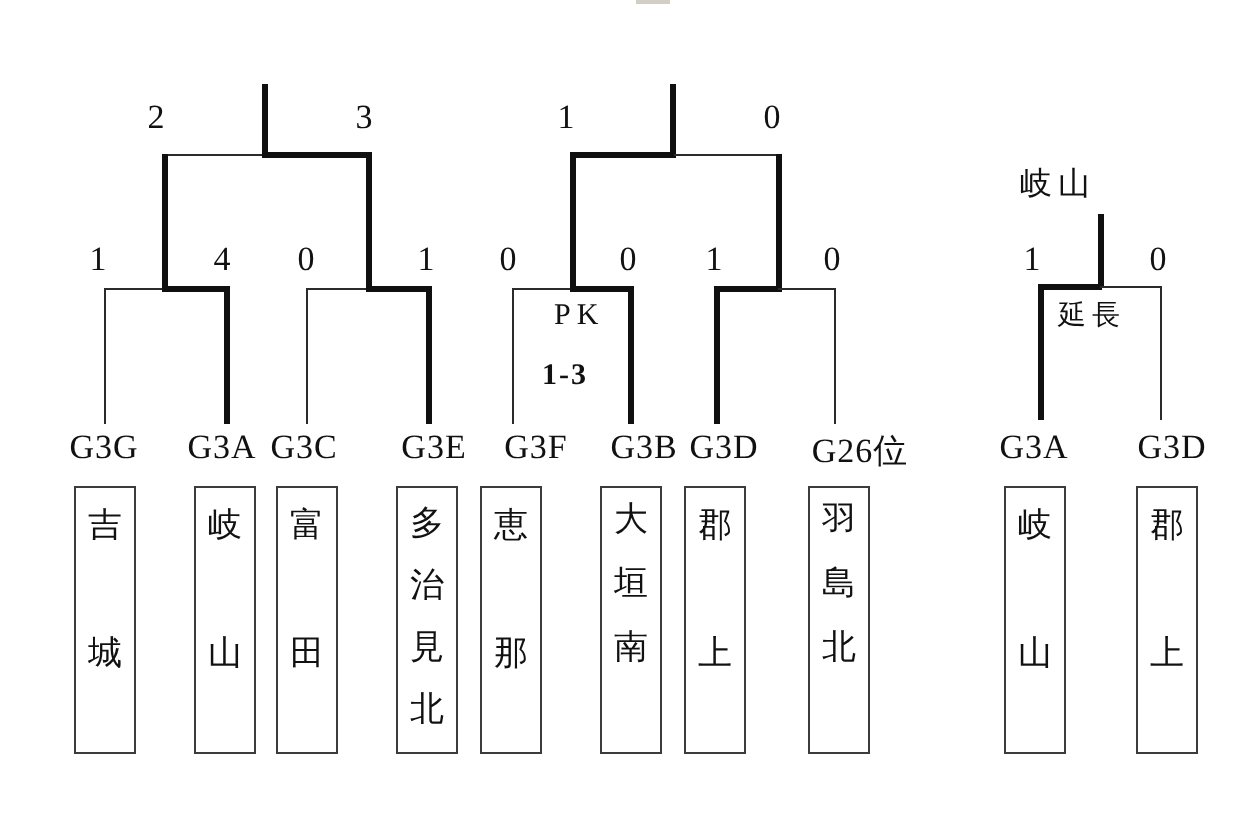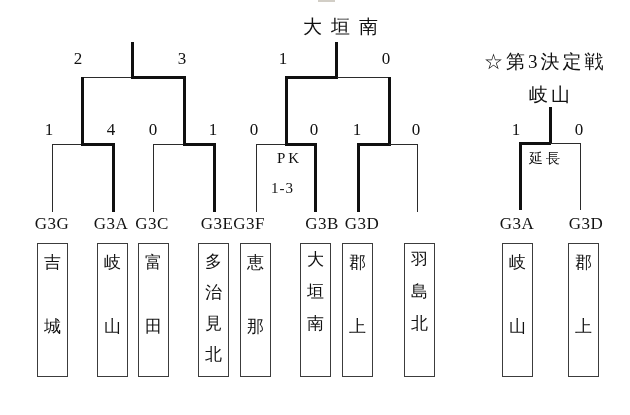--- a/index.html
+++ b/index.html
@@ -24,21 +24,20 @@
   .n3{padding-top:6px;row-gap:13px;}
   .n4{padding-top:8px;row-gap:12px;}
 </style>
 </head>
 <body>
 
 <div class="stage">
 
   <div class="ln faint" style="left:318px;top:0;width:17px;height:2px;"></div>
 
-  <div class="txt top-name" style="left:303px;letter-spacing:9px;">大垣南</div>
 
   <div class="ln" style="left:131px;top:42px;width:3px;height:36px;"></div>
   <div class="ln thin" style="left:81px;top:77px;width:52px;height:1px;"></div>
   <div class="ln" style="left:131px;top:76px;width:55px;height:3px;"></div>
   <div class="ln" style="left:81px;top:77px;width:3px;height:68px;"></div>
   <div class="ln" style="left:183px;top:77px;width:3px;height:68px;"></div>
 
   <div class="ln" style="left:335px;top:42px;width:3px;height:36px;"></div>
   <div class="ln" style="left:285px;top:76px;width:53px;height:3px;"></div>
   <div class="ln thin" style="left:337px;top:77px;width:53px;height:1px;"></div>
@@ -64,47 +63,47 @@
   <div class="txt score" style="left:153px;top:121px;">0</div>
   <div class="txt score" style="left:213px;top:121px;">1</div>
 
   <div class="ln thin" style="left:256px;top:144px;width:31px;height:1px;"></div>
   <div class="ln" style="left:285px;top:143px;width:32px;height:3px;"></div>
   <div class="ln thin" style="left:256px;top:144px;width:1px;height:68px;"></div>
   <div class="ln" style="left:314px;top:143px;width:3px;height:69px;"></div>
   <div class="txt score" style="left:254px;top:121px;">0</div>
   <div class="txt score" style="left:314px;top:121px;">0</div>
   <div class="txt note" style="left:277px;top:151px;letter-spacing:3px;">PK</div>
-  <div class="txt note" style="left:271px;top:181px;letter-spacing:1px;">1-3</div>
+  <div class="txt note" style="left:271px;top:181px;letter-spacing:1px;font-weight:bold;">1-3</div>
 
   <div class="ln" style="left:357px;top:143px;width:34px;height:3px;"></div>
   <div class="ln thin" style="left:389px;top:144px;width:29px;height:1px;"></div>
   <div class="ln" style="left:357px;top:143px;width:3px;height:69px;"></div>
   <div class="ln thin" style="left:417px;top:144px;width:1px;height:68px;"></div>
   <div class="txt score" style="left:357px;top:121px;">1</div>
   <div class="txt score" style="left:416px;top:121px;">0</div>
 
-  <div class="txt" style="left:484px;top:52px;font-size:19px;letter-spacing:3px;">☆第3決定戦</div>
-  <div class="txt" style="left:529px;top:85px;font-size:19px;letter-spacing:3px;">岐山</div>
+  <div class="txt" style="left:510px;top:85px;font-size:16px;letter-spacing:3px;">岐山</div>
   <div class="ln" style="left:549px;top:107px;width:3px;height:37px;"></div>
   <div class="ln" style="left:519px;top:142px;width:32px;height:3px;"></div>
   <div class="ln thin" style="left:550px;top:143px;width:31px;height:1px;"></div>
   <div class="ln" style="left:519px;top:142px;width:3px;height:68px;"></div>
   <div class="ln thin" style="left:580px;top:143px;width:1px;height:67px;"></div>
   <div class="txt score" style="left:516px;top:121px;">1</div>
   <div class="txt score" style="left:579px;top:121px;">0</div>
   <div class="txt" style="left:529px;top:152px;font-size:14px;letter-spacing:3px;">延長</div>
 
   <div class="tl" style="left:52px;">G3G</div>
   <div class="tl" style="left:111px;">G3A</div>
   <div class="tl" style="left:152px;text-align:right;">G3C</div>
   <div class="tl" style="left:217px;">G3E</div>
-  <div class="tl" style="left:249px;font-family:Liberation Serif, serif;">G3F</div>
+  <div class="tl" style="left:268px;font-family:Liberation Serif, serif;">G3F</div>
   <div class="tl" style="left:322px;">G3B</div>
   <div class="tl" style="left:362px;">G3D</div>
+  <div class="tl" style="left:430px;">G26位</div>
   <div class="tl" style="left:517px;">G3A</div>
   <div class="tl" style="left:586px;">G3D</div>
 
   <div class="tb n2" style="left:37px;">
     <span class="ch">吉</span>
     <span class="ch">城</span>
   </div>
   <div class="tb n2" style="left:97px;">
     <span class="ch">岐</span>
     <span class="ch">山</span>

